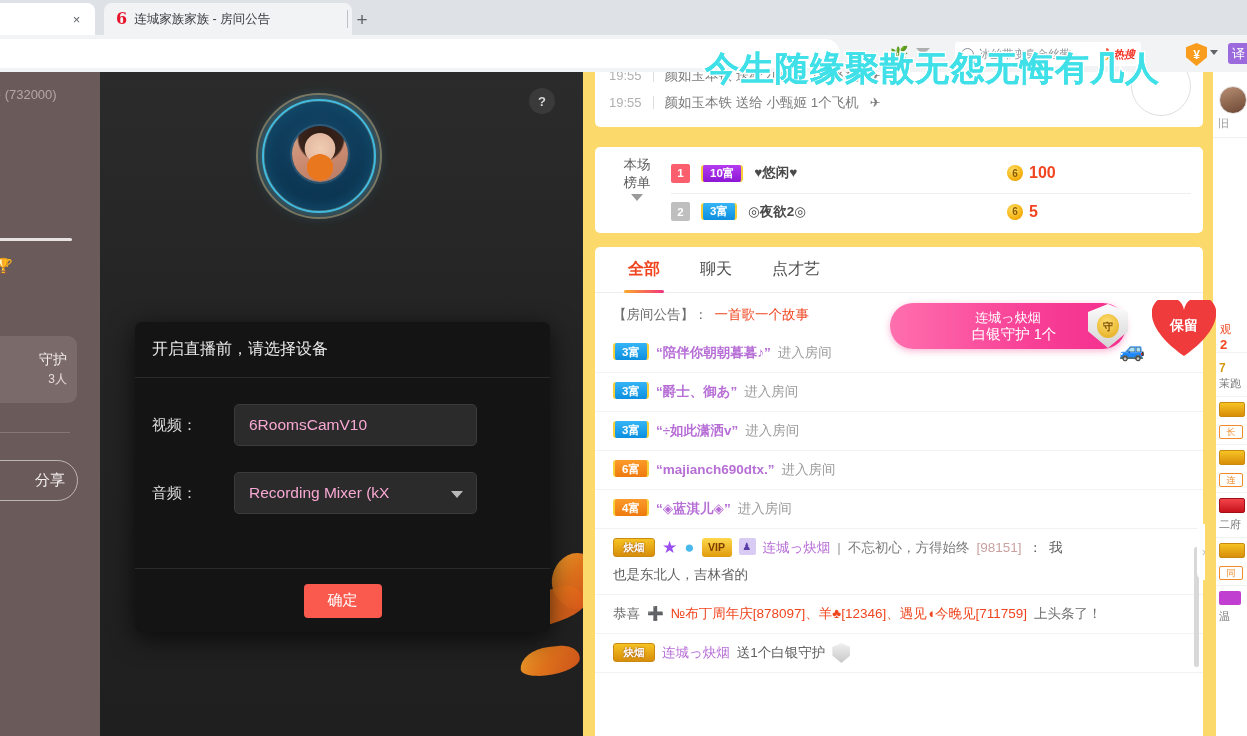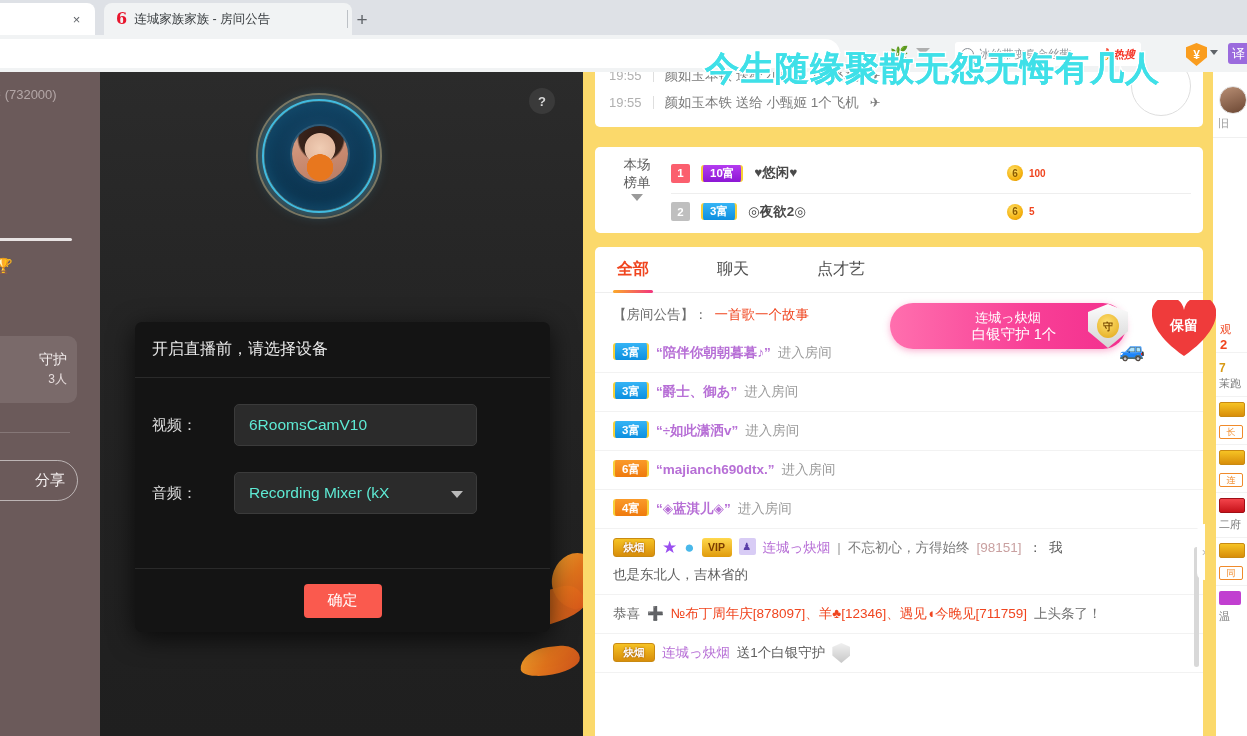--- a/index.html
+++ b/index.html
@@ -213,21 +213,21 @@
     display: flex; align-items: center; margin-bottom: 26px; padding-left: 17px;
   }
   .field-label {
     width: 82px; text-align: left; padding-right: 16px;
     color: #dcdcdc; font-size: 15px;
   }
   .field-box {
     position: relative; width: 243px; height: 42px;
     background: #2b2b2b; border: 1px solid #3b3b3b; border-radius: 5px;
     display: flex; align-items: center; padding: 0 14px;
-    color: #5eead4; font-size: 15.5px; white-space: nowrap; overflow: hidden;
+    color: #f9a8d4; font-size: 15.5px; white-space: nowrap; overflow: hidden;
   }
   .field-caret {
     position: absolute; right: 13px; top: 18px;
     width: 0; height: 0; border-left: 6px solid transparent;
     border-right: 6px solid transparent; border-top: 7px solid #b9b9b9;
   }
   .modal-foot {
     position: absolute; left: 0; bottom: 0; width: 100%; height: 64px;
     border-top: 1px solid #2a2a2a;
     display: flex; align-items: center; justify-content: center;
@@ -311,27 +311,27 @@
   .rank-user { font-size: 13.5px; color: #4a4a4a; font-weight: bold; }
   .rank-coin-wrap {
     position: absolute; left: 336px; display: flex; align-items: center; gap: 6px;
   }
   .coin {
     width: 16px; height: 16px; border-radius: 50%;
     background: radial-gradient(circle at 40% 35%, #ffe26a, #f5b312 60%, #d98f06);
     color: #8a5a00; font-size: 10px; font-weight: bold;
     display: flex; align-items: center; justify-content: center;
   }
-  .rank-val { color: #f0451f; font-size: 10px; font-weight: bold; }
+  .rank-val { color: #f0451f; font-size: 16px; font-weight: bold; }
 
   
   .chat-main { left: 12px; top: 175px; width: 608px; height: 540px; overflow: hidden; }
   .chat-tabs {
-    height: 46px; display: flex; align-items: center; gap: 68px;
-    padding-left: 22px; border-bottom: 1px solid #eee; position: relative;
+    height: 46px; display: flex; align-items: center; gap: 40px;
+    padding-left: 33px; border-bottom: 1px solid #eee; position: relative;
   }
   .chat-tab { font-size: 16px; color: #4e4e4e; position: relative; height: 46px;
               display: flex; align-items: center; }
   .chat-tab.active { color: #f0451f; font-weight: bold; }
   .chat-tab.active::after {
     content: ""; position: absolute; left: -4px; bottom: 0;
     width: calc(100% + 8px); height: 3px;
     background: linear-gradient(90deg,#fba92a,#f2357f);
     border-radius: 2px;
   }

